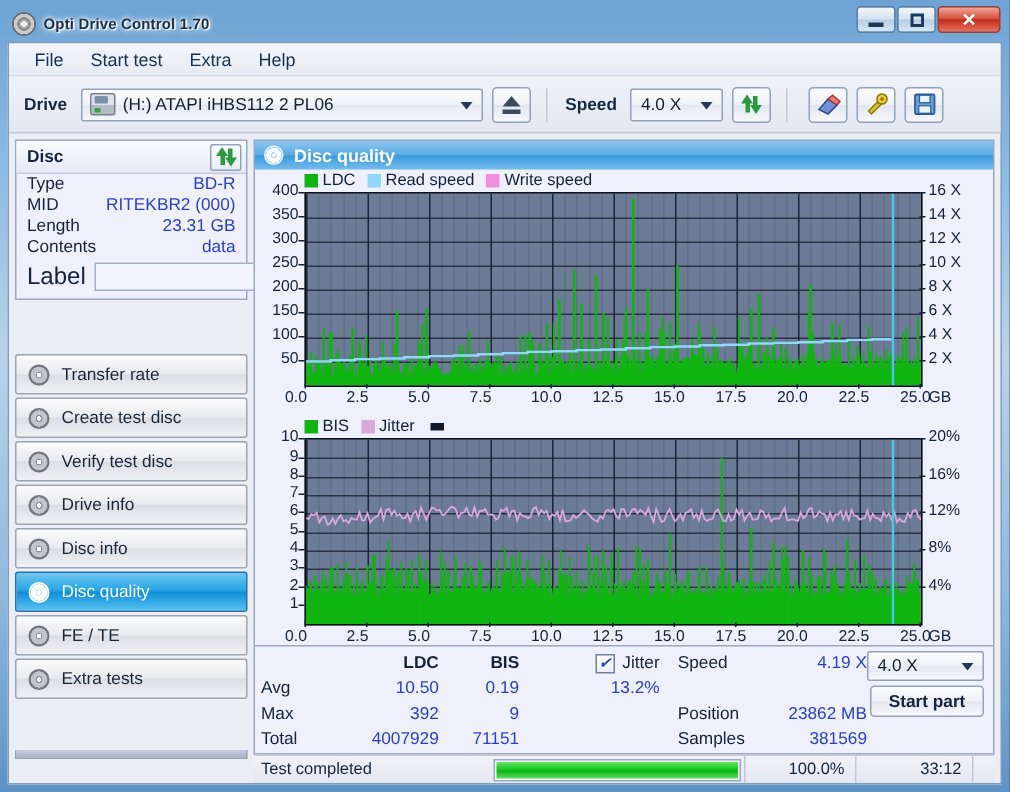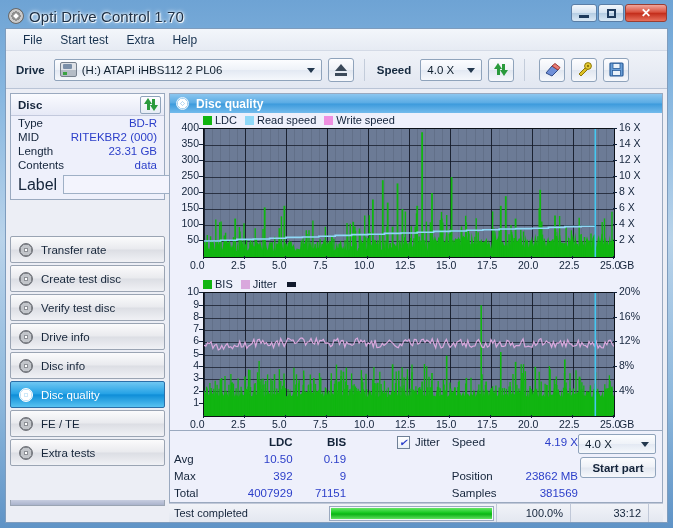--- a/index.html
+++ b/index.html
@@ -21,21 +21,21 @@
     display: flex; align-items: center;
   }
   #title-icon {
     width: 16px; height: 16px; margin-left: 3px; margin-right: 5px;
     border-radius: 50%;
     background: radial-gradient(circle at 50% 50%, #fff 0 18%, #bdbdbd 19% 28%, #8e8e8e 29% 46%, #c9c9c9 47% 70%, #6f6f6f 71% 100%);
     border: 1px solid #6a6a6a;
     flex: none;
   }
   #title-text {
-    font-size: 15px; color: #1d2f44; font-weight: 400;
+    font-size: 10px; color: #1d2f44; font-weight: 700;
     text-shadow: 0 0 3px #fff, 0 0 5px #fff, 1px 1px 0 #e8f2fb;
     letter-spacing: .1px;
   }
   #winbtns { position: absolute; right: 1px; top: 0px; display: flex; }
   .wbtn {
     width: 26px; height: 18px; margin-left: 1px;
     border: 1px solid #5a7ea6; border-radius: 3px;
     background: linear-gradient(180deg,#f2f7fc 0%,#d4e3f1 48%,#b5cde3 52%,#d9e8f5 100%);
     display: flex; align-items: center; justify-content: center;
     color: #1d3a5c; font-size: 10px;
@@ -1122,20 +1122,21 @@
               <div class="st-cell" style="font-weight:bold;">BIS</div>
               <div class="st-cell st-val">0.19</div>
               <div class="st-cell st-val">9</div>
               <div class="st-cell st-val">71151</div>
             </div>
             <div class="st-col right" style="width:98px;">
               <div class="st-cell" style="display:flex;align-items:center;justify-content:flex-end;gap:5px;">
                 <i id="checkbox"></i>
                 <span>Jitter</span>
               </div>
+              <div class="st-cell st-val">13.2%</div>
               <div class="st-cell">&nbsp;</div>
             </div>
             <div class="st-col" style="width:64px;padding-left:12px;">
               <div class="st-cell">Speed</div>
               <div class="st-cell">&nbsp;</div>
               <div class="st-cell">Position</div>
               <div class="st-cell">Samples</div>
             </div>
             <div class="st-col right" style="width:80px;text-align:right;">
               <div class="st-cell st-val">4.19 X</div>

